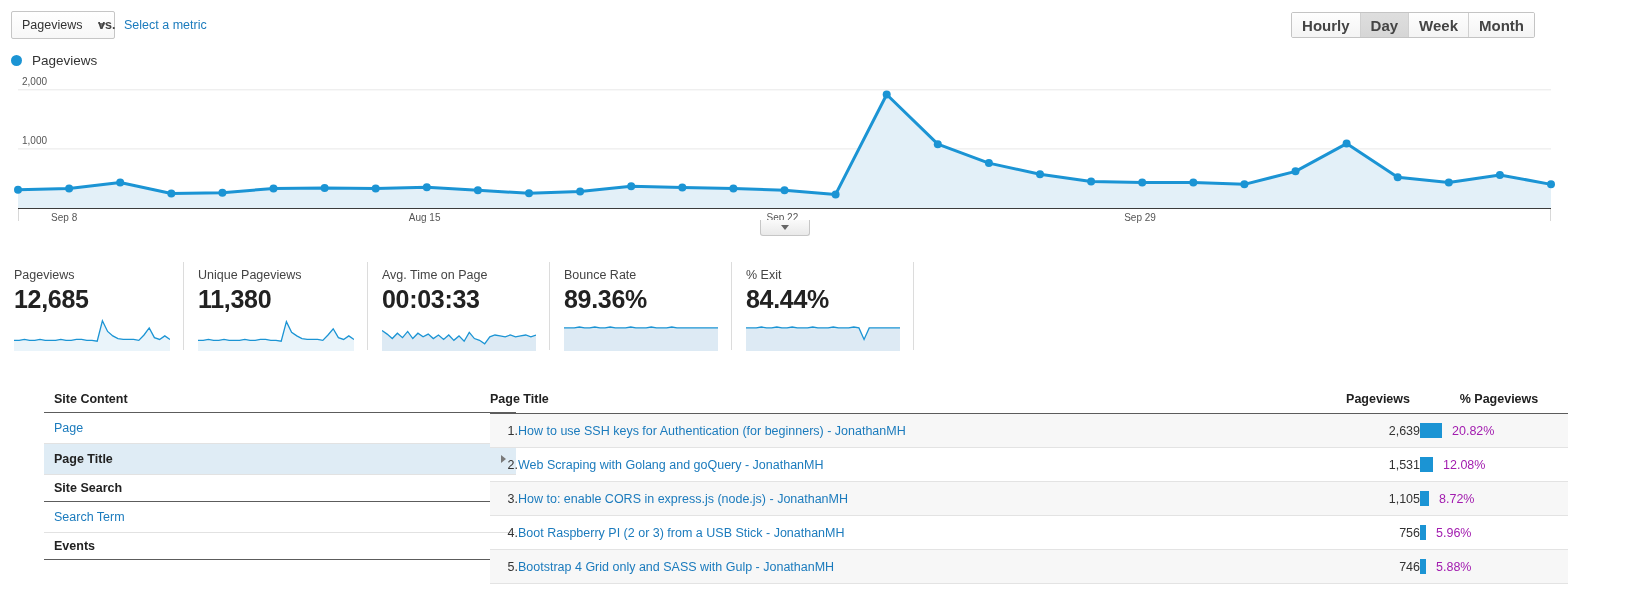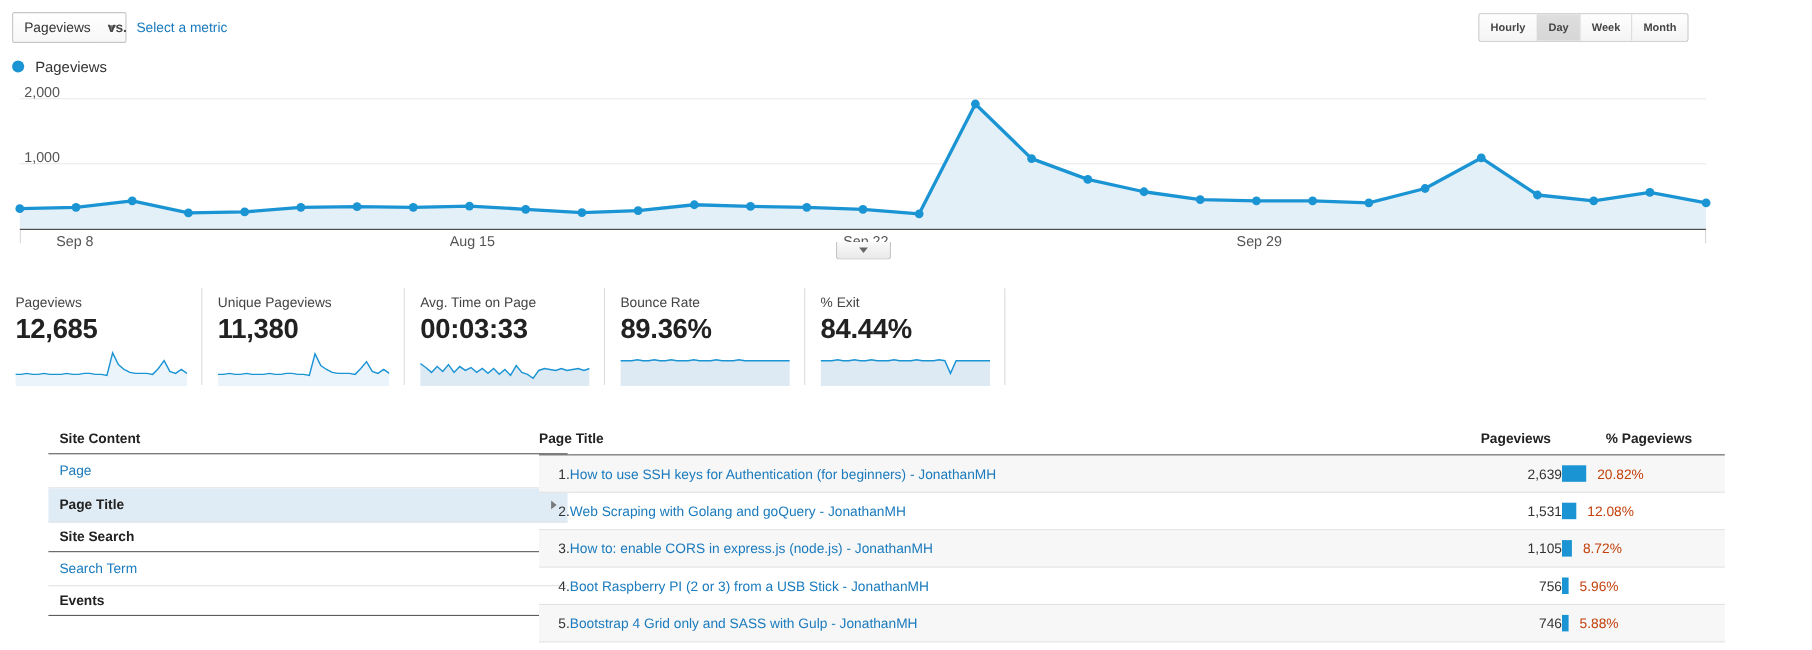--- a/index.html
+++ b/index.html
@@ -41,37 +41,37 @@
     font-size: 12.5px; color: #1b7bbd; cursor: pointer;
   }
 
   .period-group {
     position: absolute; right: 33px; top: 12px;
     display: flex; border: 1px solid #c4c4c4; border-radius: 2px;
     overflow: hidden; height: 26px;
   }
   .period-btn {
     padding: 0 10px; display: flex; align-items: center;
-    font-size: 10px; font-weight: bold; color: #444;
+    font-size: 15px; font-weight: bold; color: #444;
     background: linear-gradient(#fefefe,#f4f4f4);
     border-right: 1px solid #d0d0d0; cursor: pointer;
   }
   .period-btn:last-child { border-right: none; }
   .period-btn.active { background: linear-gradient(#dedede,#d6d6d6); }
 
   
   .legend { position: absolute; left: 11px; top: 53px; display: flex; align-items: center; }
   .legend-dot { width: 11px; height: 11px; border-radius: 50%; background: #1b94d4; margin-right: 10px; }
   .legend-label { font-size: 13.5px; color: #333; }
 
   
   .chart-wrap { position: absolute; left: 0; top: 78px; width: 1568px; height: 130px; }
   .chart-svg { display: block; }
   .axis-label {
-    position: absolute; font-size: 13px; color: #555; white-space: nowrap;
+    position: absolute; font-size: 10px; color: #555; white-space: nowrap;
   }
   .chart-baseline {
     position: absolute; left: 18px; top: 208px; width: 1533px; height: 1px; background: #3b3b3b;
   }
   .xaxis { position: absolute; left: 0; top: 210px; width: 1568px; height: 22px; }
   .slider-handle {
     position: absolute; left: 760px; top: 220px;
     width: 50px; height: 16px;
     background: linear-gradient(#fafafa,#e9e9e9);
     border: 1px solid #c6c6c6; border-top: none;
@@ -136,21 +136,21 @@
     font-size: 12.5px; padding: 9px 0; border-bottom: 1px solid #e3e3e3;
     color: #333; vertical-align: middle;
   }
   table.data tr.odd td { background: #f7f7f7; }
   td.idx { width: 28px; color: #555; text-align: right; padding-right: 7px; }
   td.title a { color: #1b7bbd; text-decoration: none; cursor: pointer; }
   td.num { text-align: right; width: 90px; padding-right: 10px; color: #333; }
   td.pct { width: 148px; padding-left: 10px; }
   .pct-inner { display: flex; align-items: center; }
   .pct-bar { background: #1b94d4; height: 15px; margin-right: 10px; flex: none; }
-  .pct-text { color: #c2410c; }
+  .pct-text { color: #a21caf; }
 </style>
 </head>
 <body>
 
 <div class="page">
  <div class="content">
 
   <div class="topbar">
     <div class="metric-select">
       <span class="lbl">Pageviews</span>

